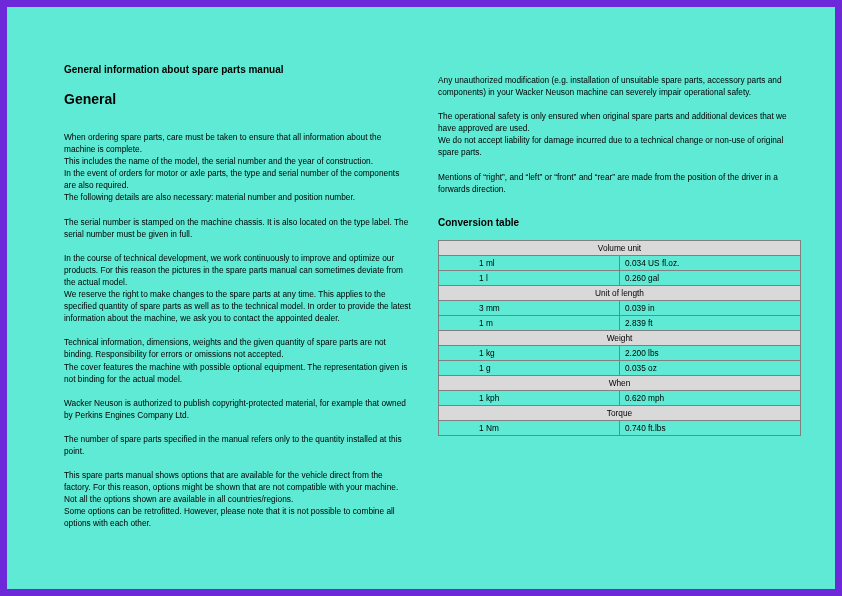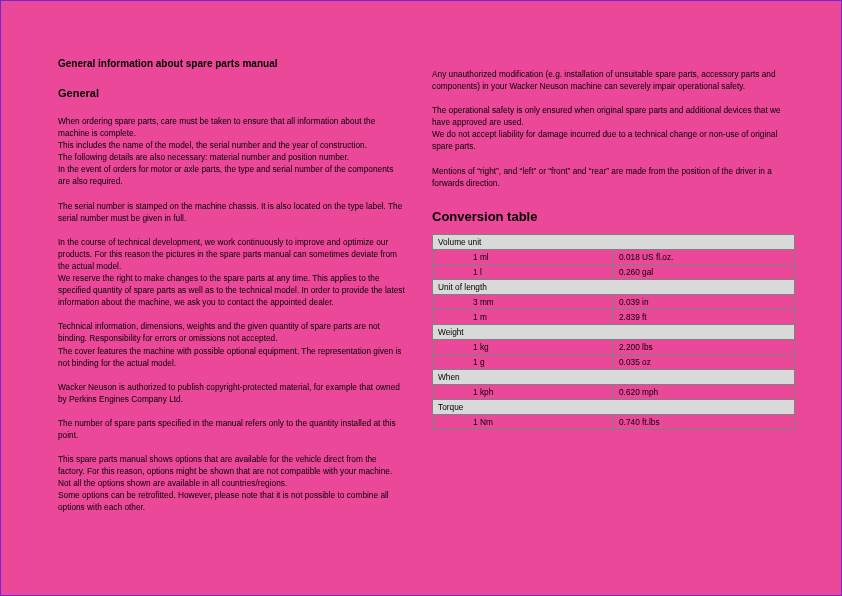--- a/index.html
+++ b/index.html
@@ -5,78 +5,78 @@
   * { margin:0; padding:0; box-sizing:border-box; }
   html, body { background:#ffffff; }
   body {
     width:842px; height:596px; position:relative;
     font-family:"Liberation Sans", sans-serif;
     color:#000;
     overflow:hidden;
   }
   .page {
     position:absolute; inset:0;
-    background:#ec4899;
-    border:1px solid #6d28d9;
+    background:#5eead4;
+    border:7px solid #6d28d9;
   }
   .col-left  { position:absolute; left:57px;  top:57px; width:347px; }
   .col-right { position:absolute; left:431px; top:67px; width:363px; }
 
   .title {
     font-size:10px; font-weight:bold; line-height:12px;
     margin-bottom:17px;
   }
   .subheading {
-    font-size:11px; font-weight:bold; line-height:12px;
-    margin-bottom:16px;
+    font-size:14px; font-weight:bold; line-height:12px;
+    margin-bottom:26px;
   }
   .para {
     font-size:8.3px; line-height:12.1px;
     margin-bottom:12px;
   }
   .block {  }
 
   .table-heading {
-    font-size:13px; font-weight:bold; line-height:12px;
+    font-size:10px; font-weight:bold; line-height:12px;
     margin-top:22px;
   }
   .conv-table {
     width:363px;
     border-collapse:collapse;
     font-size:8.3px;
     margin-top:11px;
     table-layout:fixed;
   }
   .conv-table td {
     border:1px solid #808080;
     padding:0 5px;
     height:15px;
     vertical-align:middle;
     line-height:10px;
   }
   .conv-table tr.sec td {
     background:#d9d9d9;
-    text-align:left;
+    text-align:center;
   }
   .conv-table td.metric { width:50%;padding-left:40px; }
 </style>
 </head>
 <body>
 
 <div class="page">
 
   <div class="col-left">
     <div class="title">General information about spare parts manual</div>
     <div class="subheading">General</div>
 
     <div class="para">
       <div class="block">When ordering spare parts, care must be taken to ensure that all information about the machine is complete.</div>
       <div class="block">This includes the name of the model, the serial number and the year of construction.</div>
+      <div class="block">In the event of orders for motor or axle parts, the type and serial number of the components are also required.</div>
       <div class="block">The following details are also necessary: material number and position number.</div>
-      <div class="block">In the event of orders for motor or axle parts, the type and serial number of the components are also required.</div>
     </div>
 
     <div class="para">
       <div class="block">The serial number is stamped on the machine chassis. It is also located on the type label. The serial number must be given in full.</div>
     </div>
 
     <div class="para">
       <div class="block">In the course of technical development, we work continuously to improve and optimize our products. For this reason the pictures in the spare parts manual can sometimes deviate from the actual model.</div>
       <div class="block">We reserve the right to make changes to the spare parts at any time. This applies to the specified quantity of spare parts as well as to the technical model. In order to provide the latest information about the machine, we ask you to contact the appointed dealer.</div>
     </div>
@@ -118,21 +118,21 @@
     <div class="table-heading">Conversion table</div>
 
     <table class="conv-table">
       <tbody>
 
         <tr class="sec">
           <td colspan="2">Volume unit</td>
         </tr>
         <tr>
           <td class="metric">1 ml</td>
-          <td>0.018 US fl.oz.</td>
+          <td>0.034 US fl.oz.</td>
         </tr>
         <tr>
           <td class="metric">1 l</td>
           <td>0.260 gal</td>
         </tr>
 
         <tr class="sec">
           <td colspan="2">Unit of length</td>
         </tr>
         <tr>

